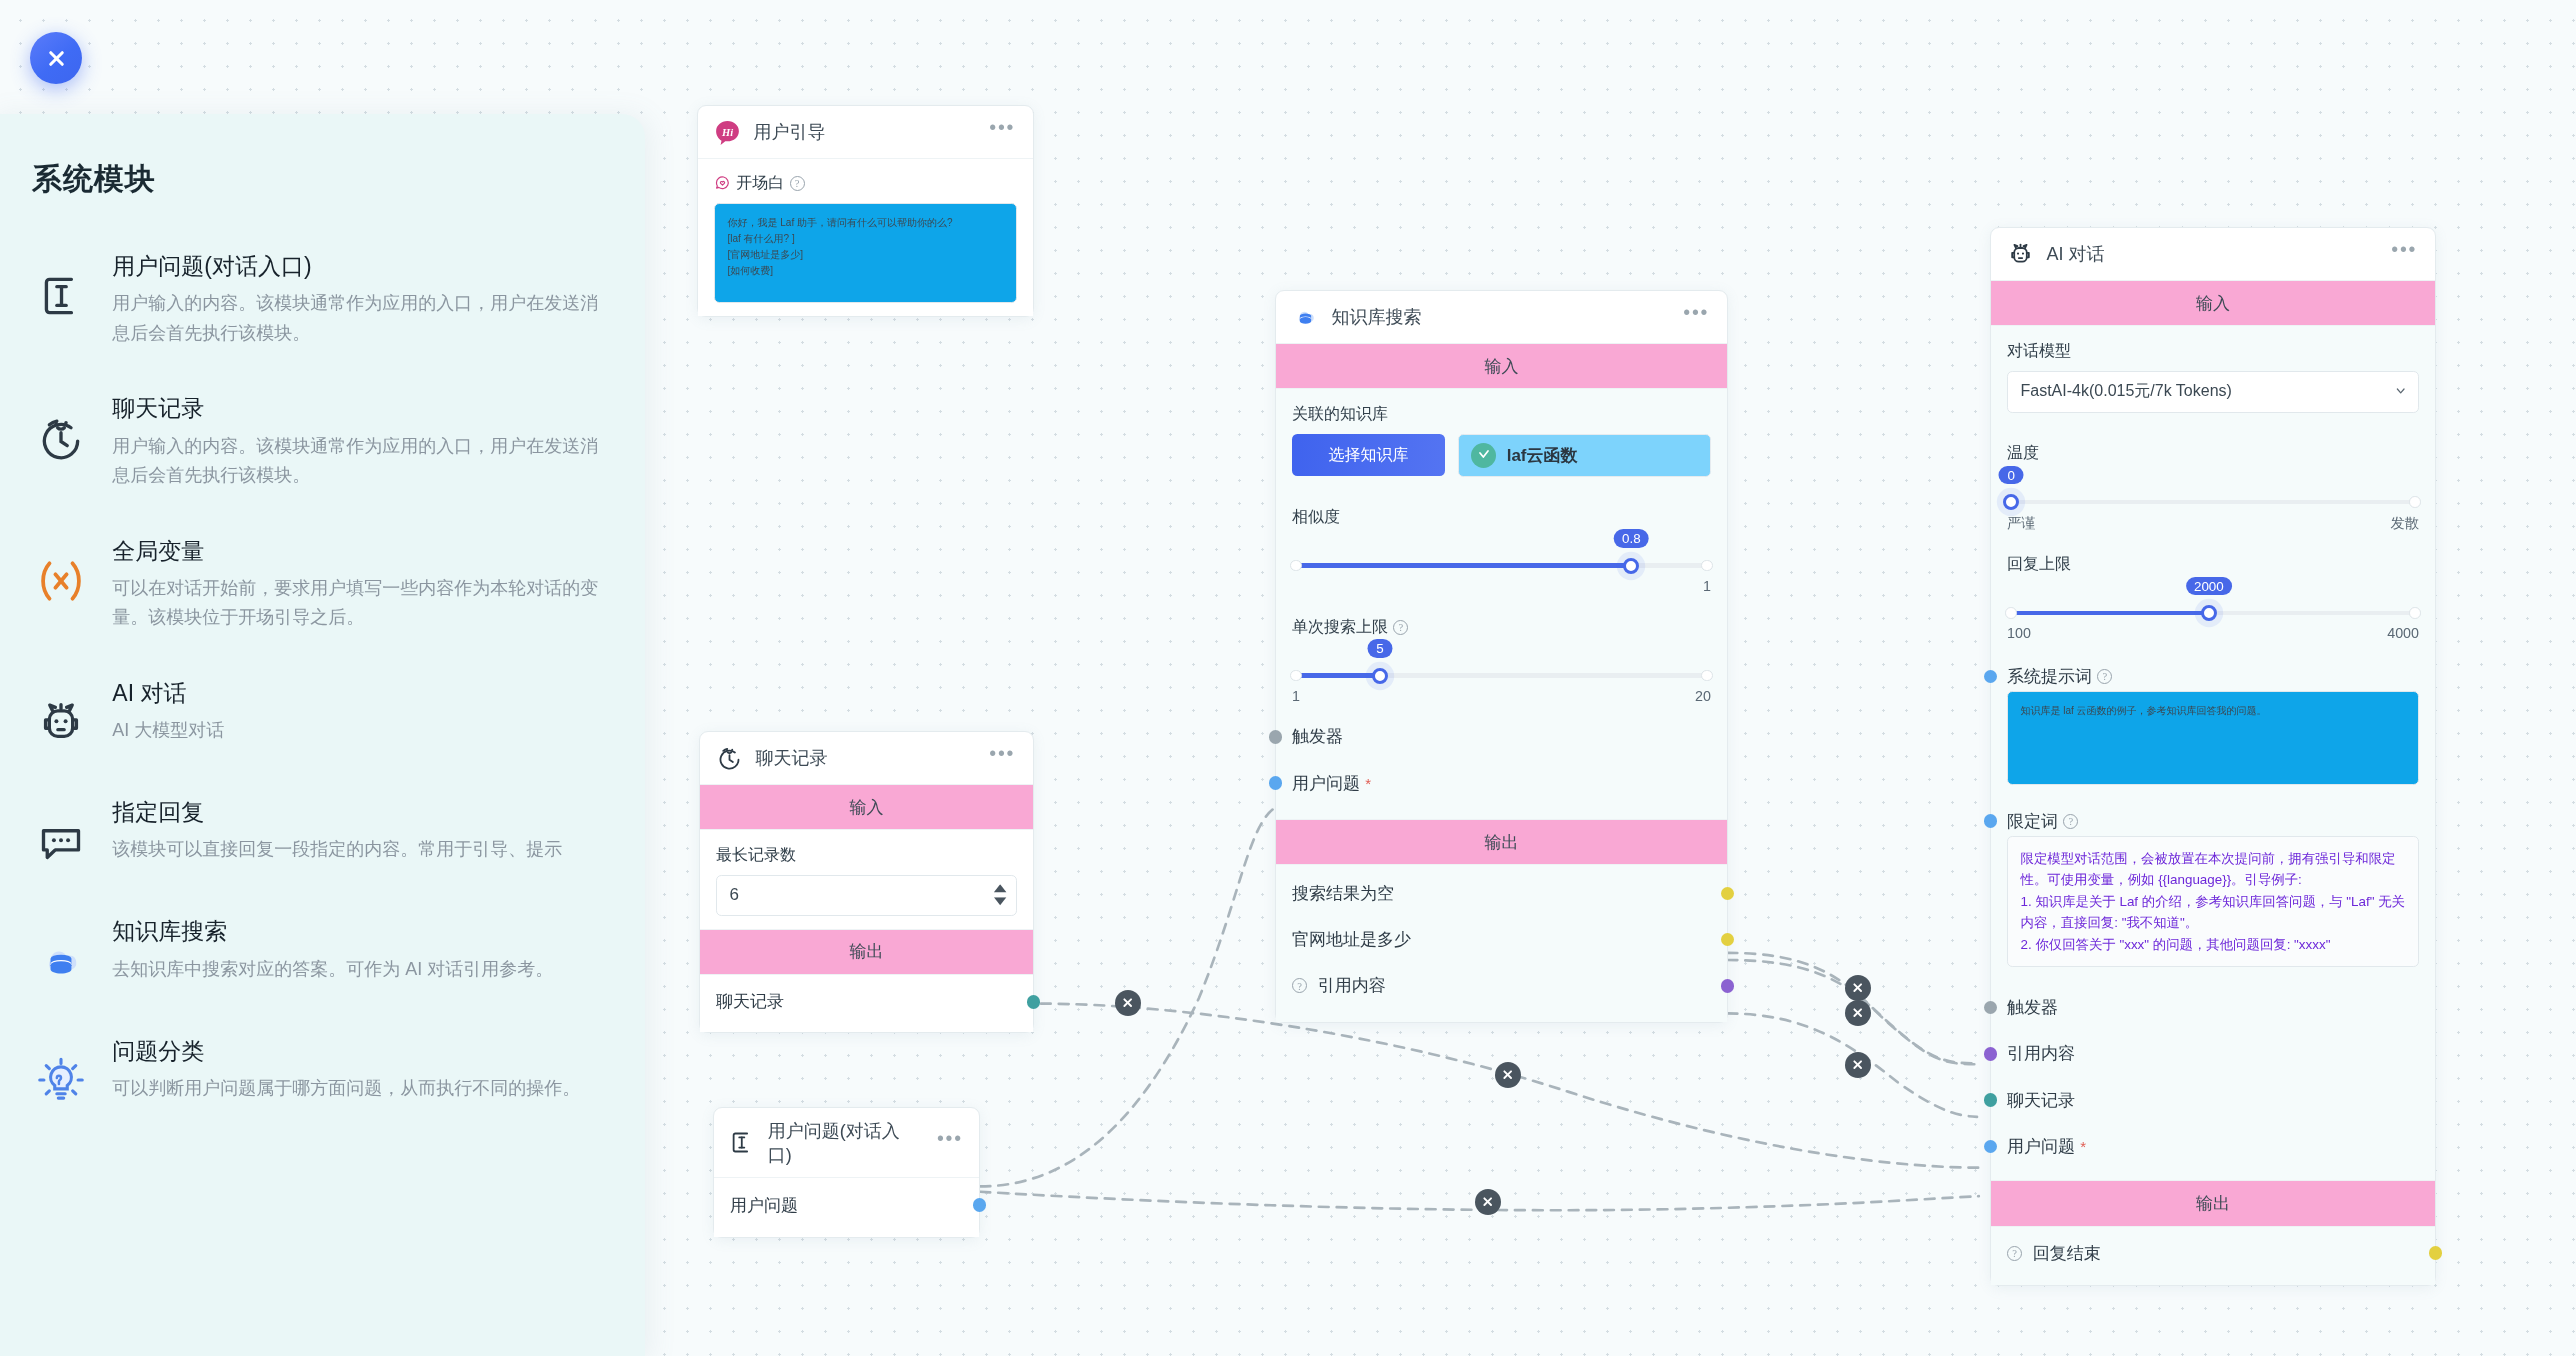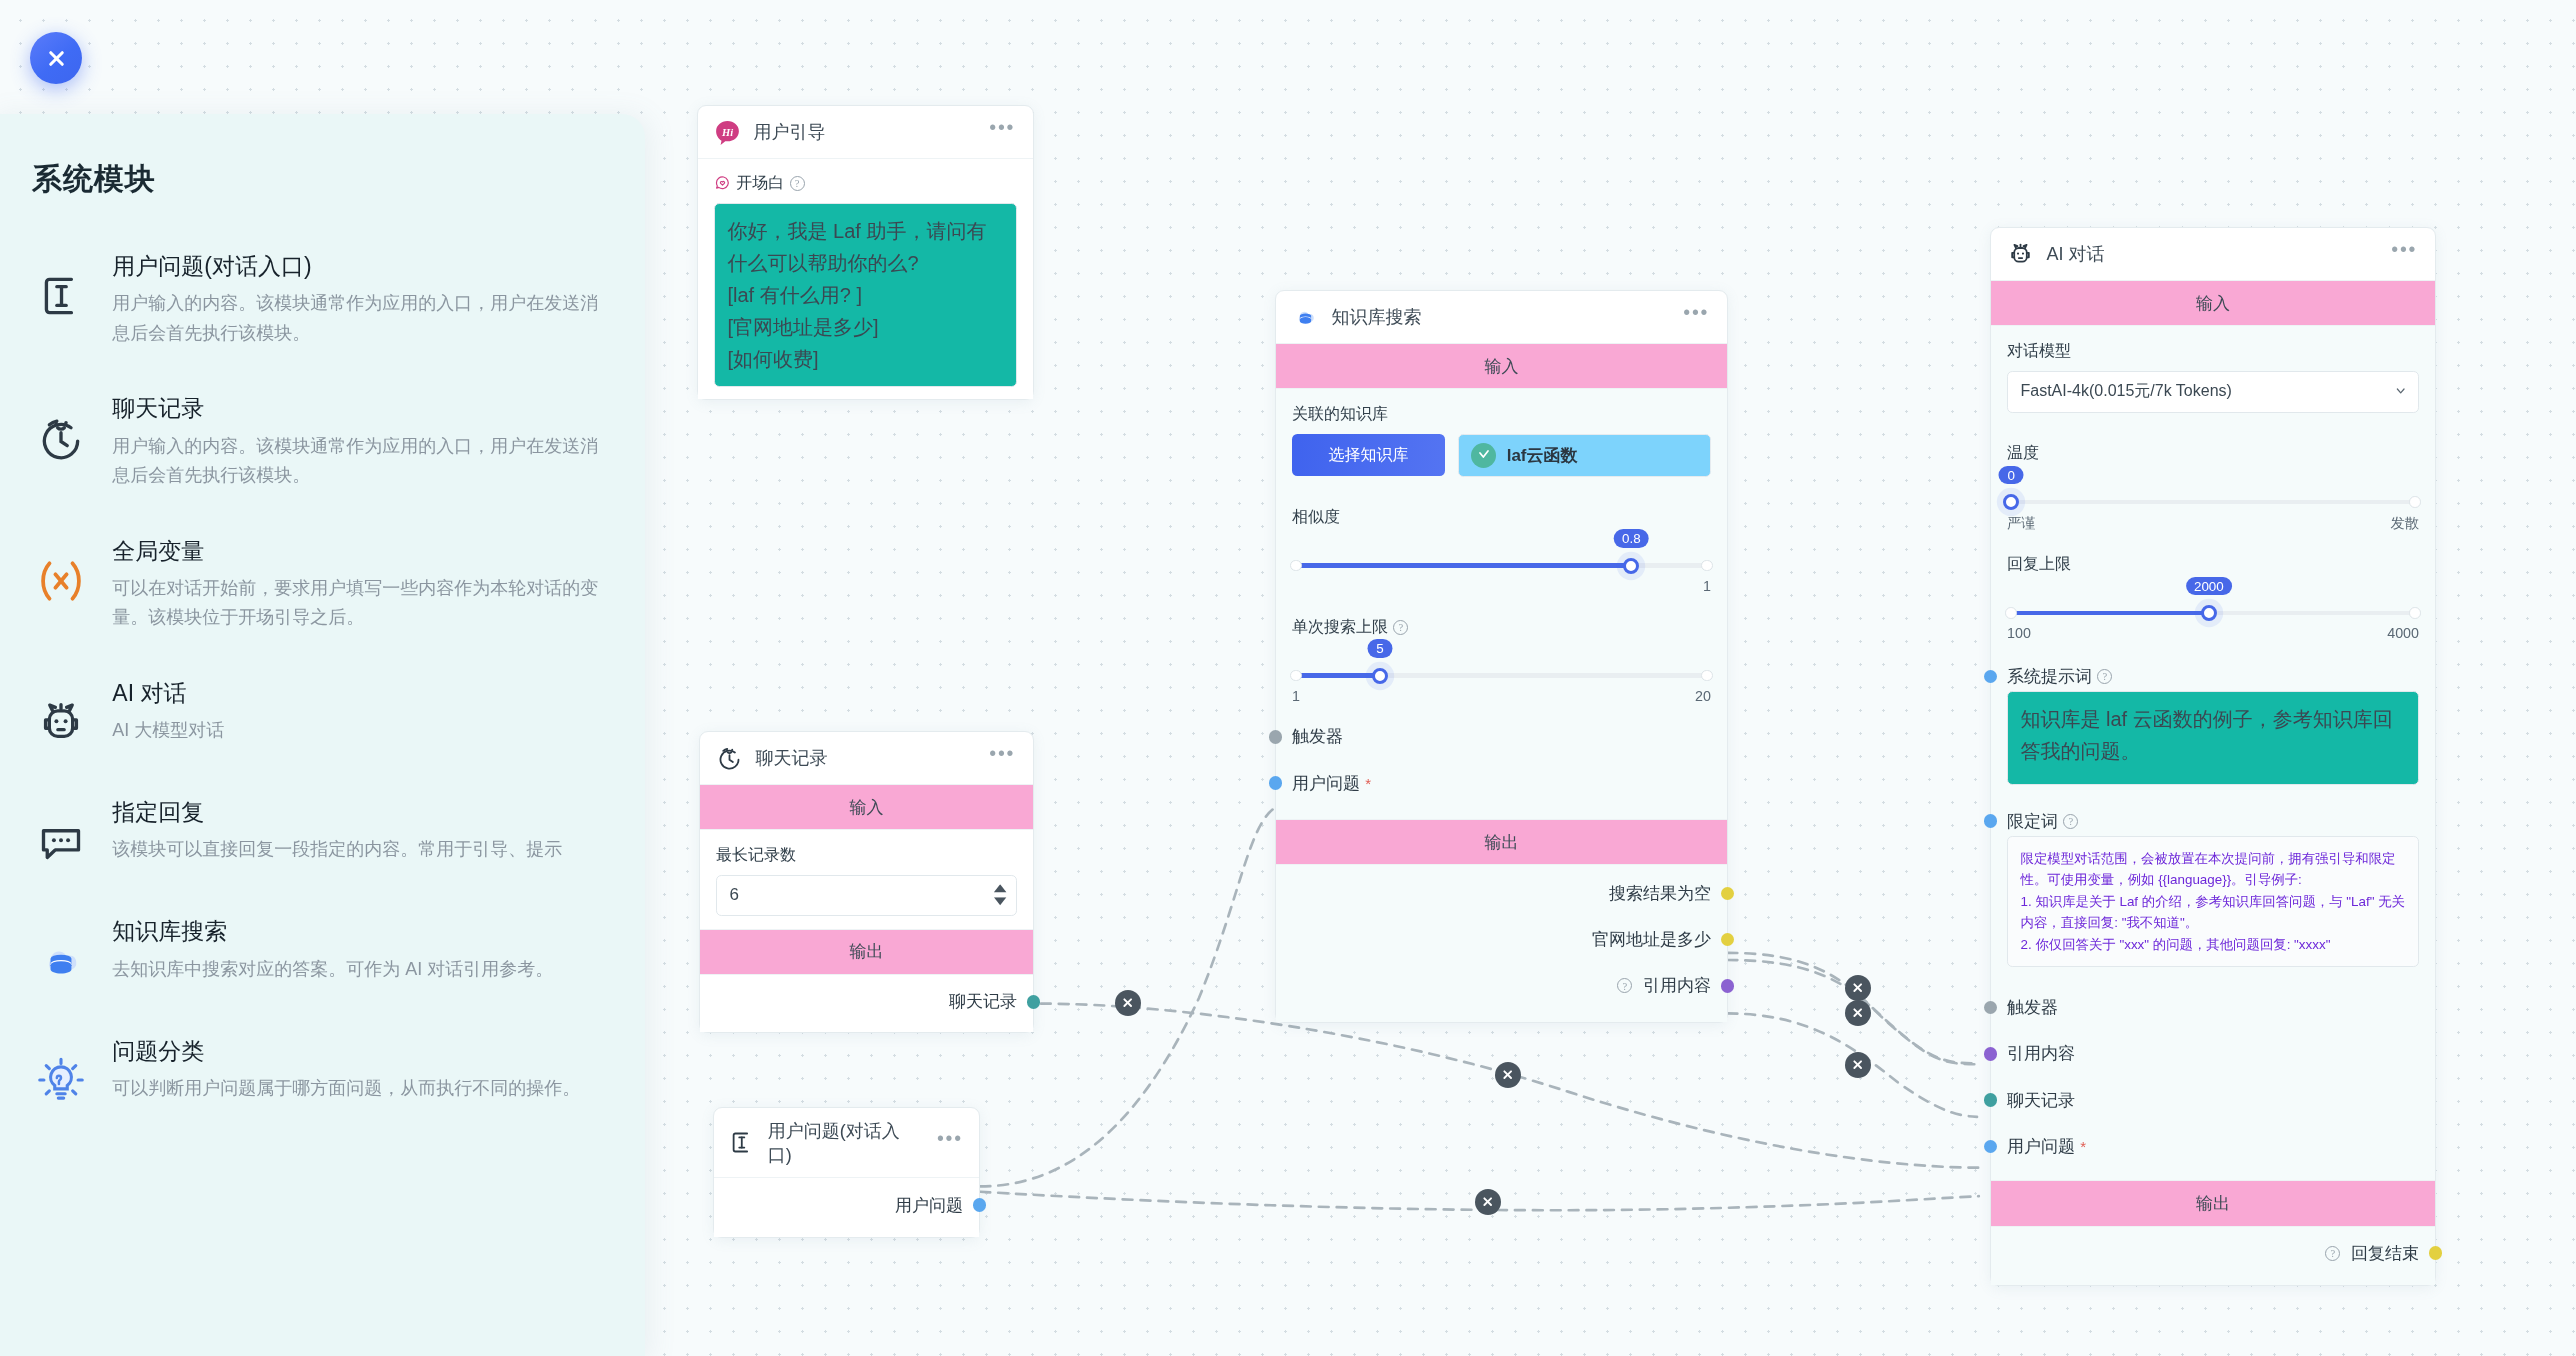--- a/index.html
+++ b/index.html
@@ -93,22 +93,22 @@
   .qmark {
     display:inline-flex; align-items:center; justify-content:center;
     width: 15px; height: 15px; border-radius: 50%;
     border: 1.2px solid #99a4ad; color:#99a4ad; font-size:10.7px; line-height:1;
     font-family:"Liberation Serif", serif;
   }
 
   
   .ta {
     width: 100%; border: 0.9px solid #e1e8ec; border-radius: 5.3px;
-    background: #14b8a6; padding: 10.7px 12.5px;
-    font-size: 20px; line-height: 1.6; color: #3b4852;
+    background: #0ea5e9; padding: 10.7px 12.5px;
+    font-size: 10px; line-height: 1.6; color: #3b4852;
     white-space: pre-wrap; position: relative;
   }
   .ta.ph { color: #6d28d9; background:#fafcfd; }
 
   
   .slider-wrap { position: relative; margin: 23px 0 3.6px 0; height: 30px; }
   .slider-rail {
     position: absolute; left: 0; right: 0; top: 12.5px; height: 4.5px;
     background: #e9eef1; border-radius: 2.7px;
   }
@@ -133,21 +133,21 @@
     background: #4768e8; color: #fff; font-size: 13.4px;
     border-radius: 9.8px; padding: 1.8px 8px; min-width: 25px; text-align: center;
   }
   .slider-min, .slider-max {
     position: absolute; top: 27px; font-size: 14.3px; color: #5a6874;
   }
   .slider-min { left: 0; } .slider-max { right: 0; }
 
   
   .io-row { display: flex; align-items: center; gap: 10.7px; padding: 11.6px 0; position: relative; }
-  .io-row.out { justify-content: flex-end; }
+  .io-row.out { justify-content: flex-start; }
   .io-label { font-size: 17px; color: #2f3c47; display:flex; align-items:center; gap:5.3px; }
   .io-label .req { color: #e05c52; font-size: 15px; }
   .dot {
     width: 13.4px; height: 13.4px; border-radius: 50%; flex: 0 0 13.4px;
   }
   .dot.in  { position: absolute; left: -23px; }
   .dot.out { position: absolute; right: -23px; }
   .dot.gray   { background: #9aa6ae; }
   .dot.blue   { background: #5aa7ef; }
   .dot.yellow { background: #e3d040; }

